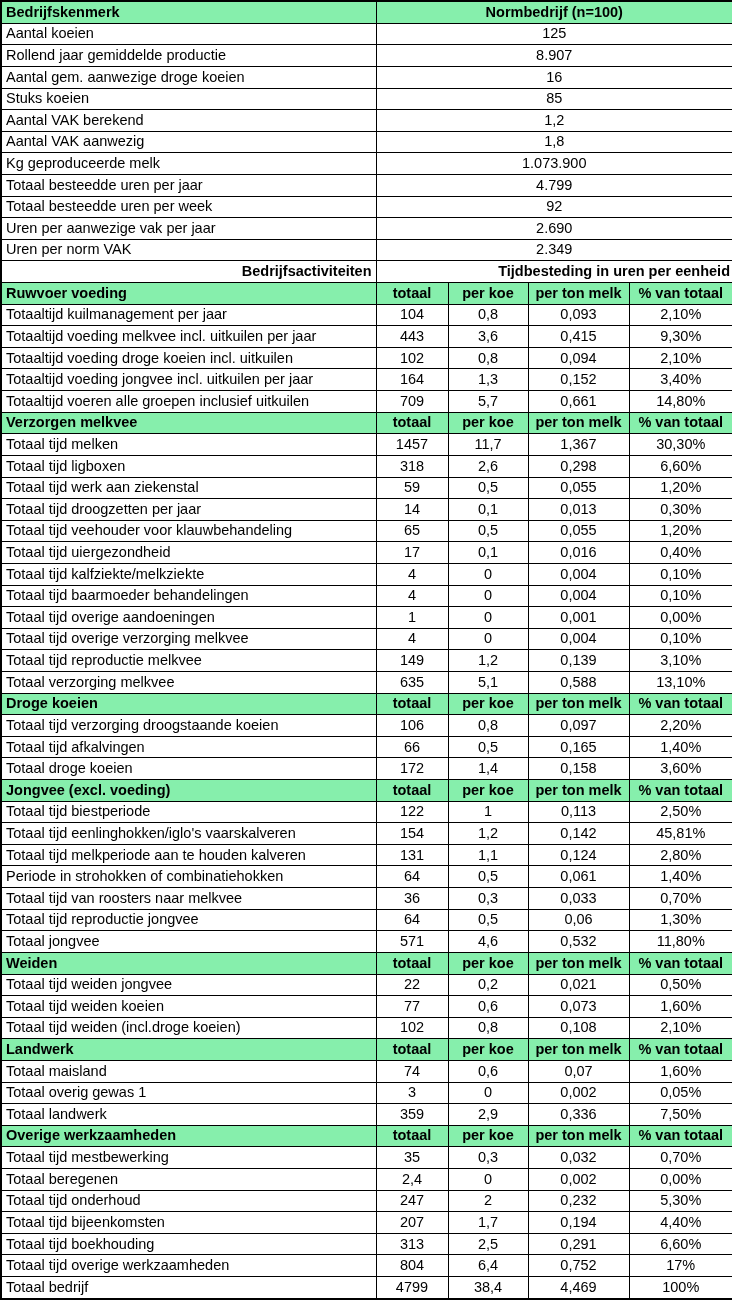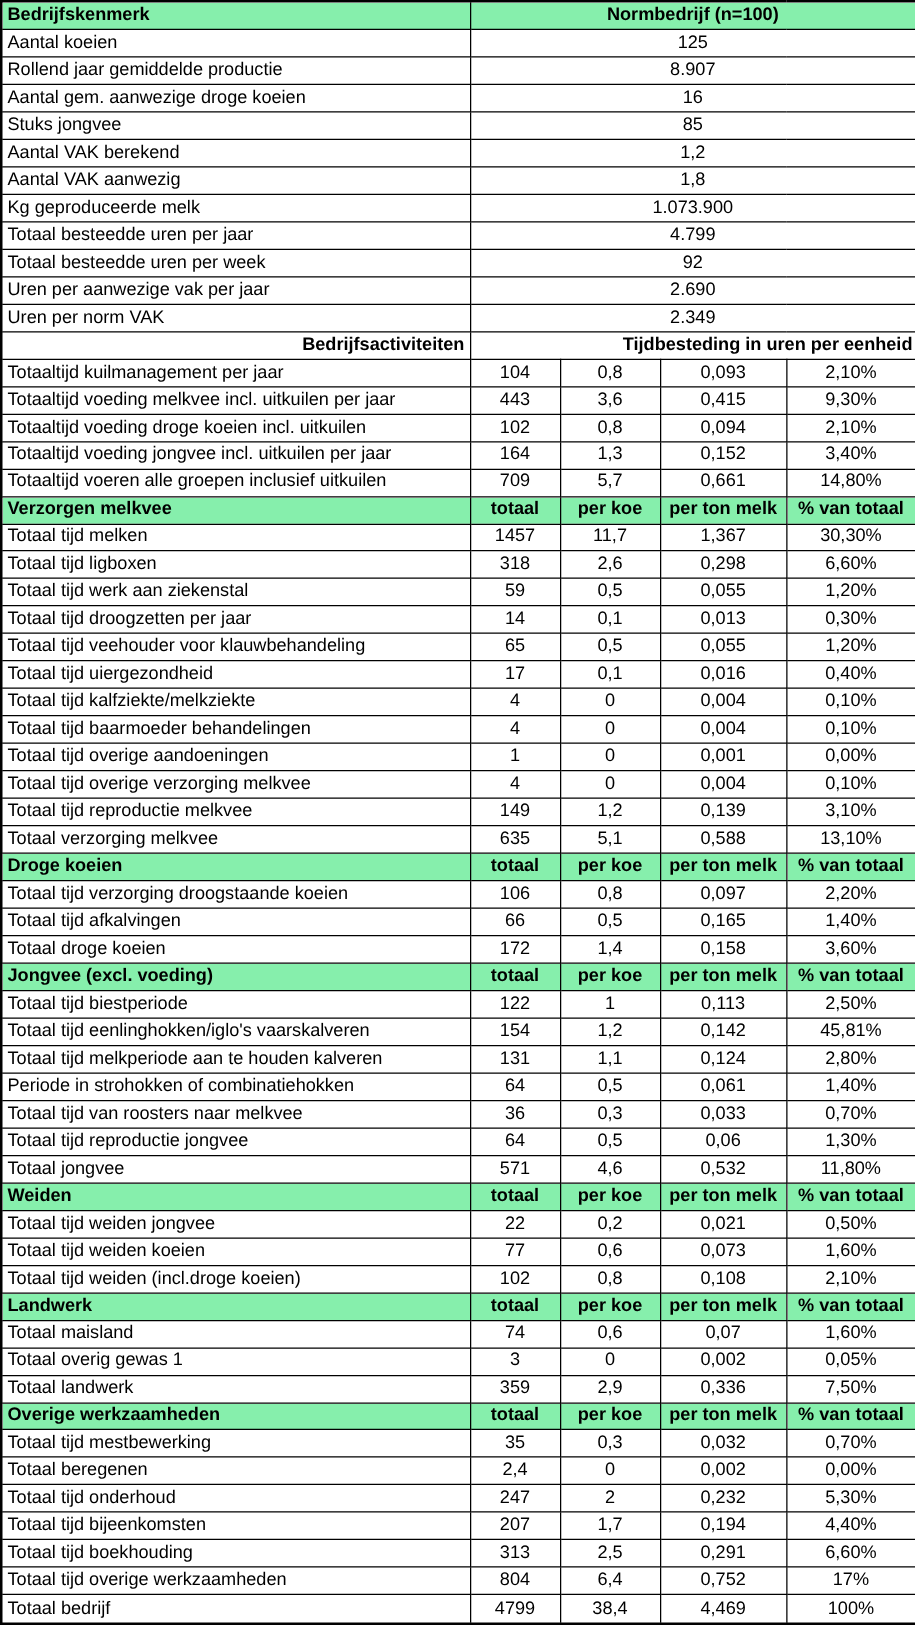--- a/index.html
+++ b/index.html
@@ -48,21 +48,21 @@
       </tr>
       <tr>
         <td>Rollend jaar gemiddelde productie</td>
         <td class="c" colspan="4">8.907</td>
       </tr>
       <tr>
         <td>Aantal gem. aanwezige droge koeien</td>
         <td class="c" colspan="4">16</td>
       </tr>
       <tr>
-        <td>Stuks jongvee</td>
+        <td>Stuks koeien</td>
         <td class="c" colspan="4">85</td>
       </tr>
       <tr>
         <td>Aantal VAK berekend</td>
         <td class="c" colspan="4">1,2</td>
       </tr>
       <tr>
         <td>Aantal VAK aanwezig</td>
         <td class="c" colspan="4">1,8</td>
       </tr>
@@ -83,20 +83,27 @@
         <td class="c" colspan="4">2.690</td>
       </tr>
       <tr>
         <td>Uren per norm VAK</td>
         <td class="c" colspan="4">2.349</td>
       </tr>
       <tr id="act-row">
       <td class="b">Bedrijfsactiviteiten</td>
       <td class="b c" colspan="4">Tijdbesteding in uren per eenheid</td>
     </tr>
+  <tr class="yellow">
+        <td>Ruwvoer voeding</td>
+        <td class="c">totaal</td>
+        <td class="c">per koe</td>
+        <td class="c">per ton melk</td>
+        <td class="c">% van totaal</td>
+      </tr>
       <tr>
         <td>Totaaltijd kuilmanagement per jaar</td>
         <td class="c">104</td>
         <td class="c">0,8</td>
         <td class="c">0,093</td>
         <td class="c">2,10%</td>
       </tr>
       <tr>
         <td>Totaaltijd voeding melkvee incl. uitkuilen per jaar</td>
         <td class="c">443</td>

